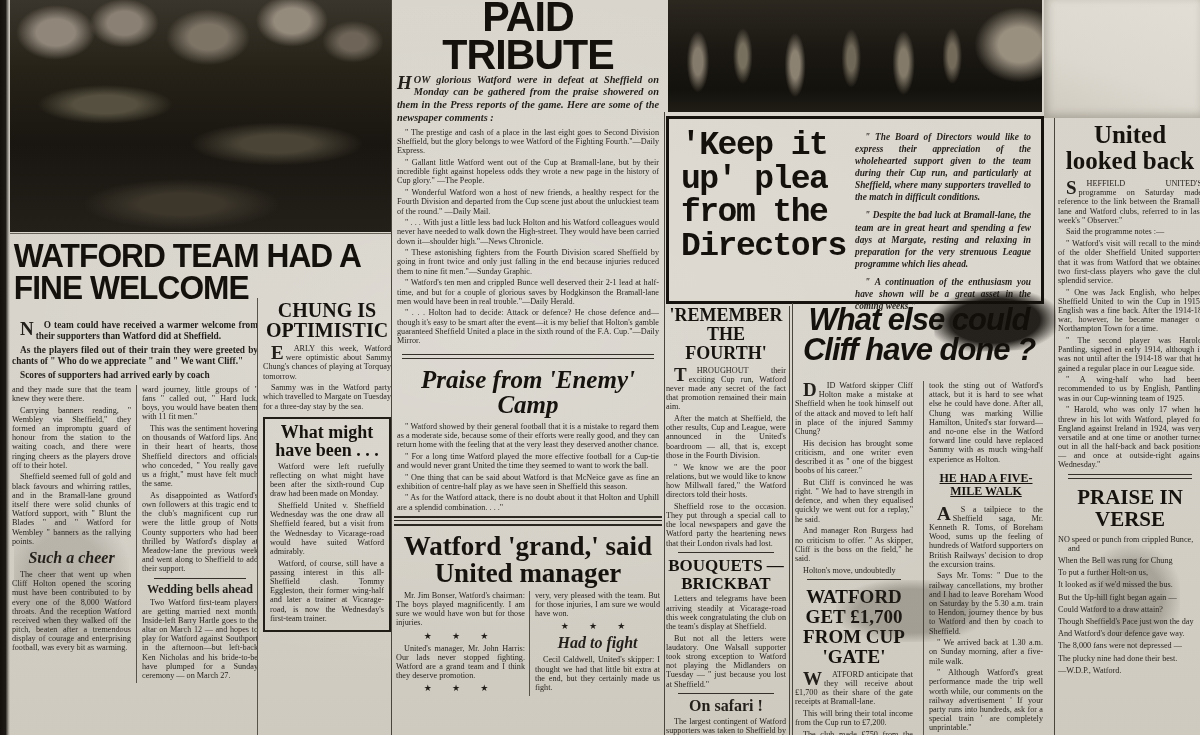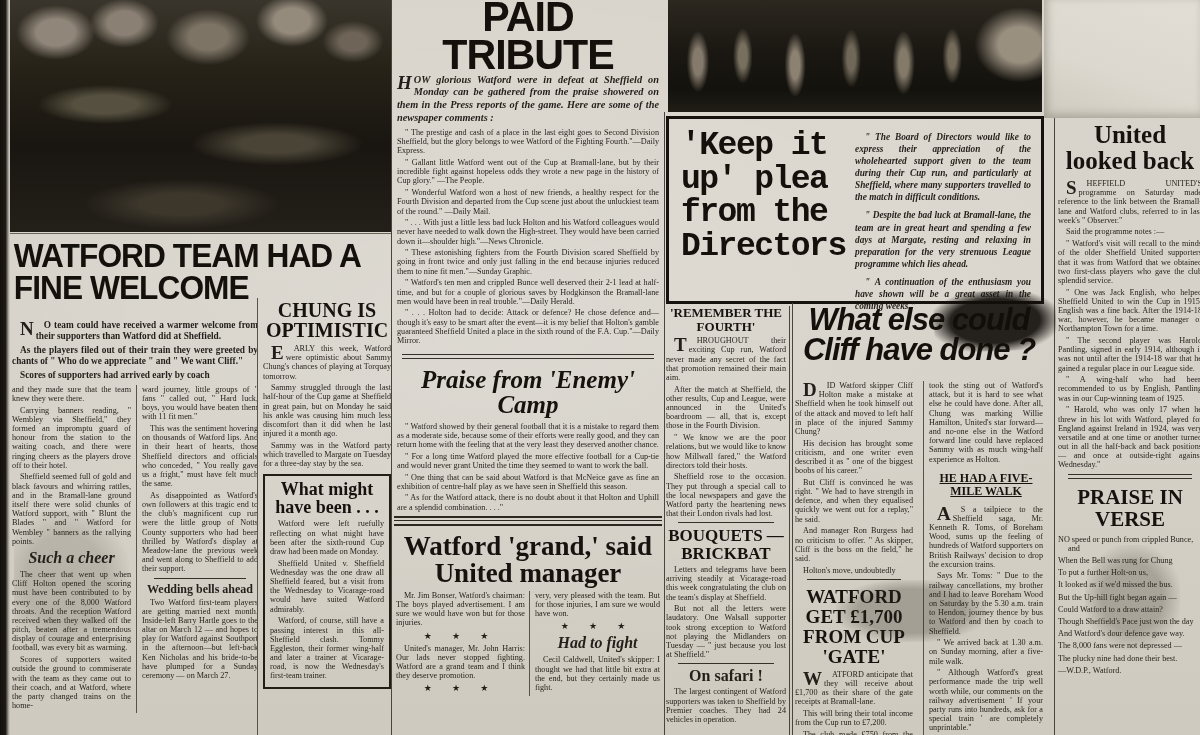--- a/index.html
+++ b/index.html
@@ -79,21 +79,21 @@
   #grand-c1{width:130px;padding-right:4px;border-right:1px solid #57524a;}
   #grand-c2{width:126px;padding-left:5px;}
   
   #keep-box{position:absolute;left:666px;top:116px;width:372px;height:182px;border:3px solid #16130e;
             background:rgba(226,222,213,.35);display:flex;}
   #keep-head{width:168px;font-size:33px;line-height:1.02;padding:10px 0 0 12px;letter-spacing:-1.5px;font-family:Liberation Mono, monospace;}
   #keep-quotes{flex:1;padding:12px 10px 0 6px;}
   .keep-par{font-style:italic;font-size:9.3px;line-height:1.3;font-weight:bold;margin:0 0 6px 0;text-align:justify;text-indent:10px;}
   
   #remember-col{position:absolute;left:666px;top:306px;width:120px;height:429px;overflow:hidden;}
-  #remember-head{font-size:13px;line-height:1.05;padding-bottom:3px;}
+  #remember-head{font-size:18px;line-height:1.05;padding-bottom:3px;}
   #bouquets-head{font-size:17px;line-height:1.05;padding-bottom:2px;}
   #safari-head{font-size:16px;}
   
   #cliff-sec{position:absolute;left:792px;top:303px;width:248px;height:432px;overflow:hidden;border-left:1px solid #4a453c;padding-left:2px;}
   #cliff-head{font-style:italic;font-size:31px;line-height:.98;text-align:center;letter-spacing:-1px;padding:2px 0 6px 0;}
   #cliff-c1{position:absolute;left:2px;top:78px;width:118px;bottom:0;}
   #cliff-c2{position:absolute;left:130px;top:78px;width:114px;bottom:0;border-left:1px solid #57524a;padding-left:5px;}
   #gate-head{font-size:19px;line-height:1.05;padding:3px 0;}
   #walk-head{font-size:12px;line-height:1.1;padding:6px 0;text-decoration:underline;}
   
@@ -139,42 +139,40 @@
       <div id="left-two-cols">
         <div id="col-a">
           <div class="no-first-indent">
               <p class="para">and they made sure that the team knew they were there.</p>
               <p class="para">Carrying banners reading, " Wembley via Sheffield," they formed an impromptu guard of honour from the station to the waiting coach, and there were ringing cheers as the players drove off to their hotel.</p>
               <p class="para">Sheffield seemed full of gold and black favours and whirring rattles, and in the Bramall-lane ground itself there were solid chunks of Watford support, with " Blunt the Blades " and " Watford for Wembley " banners as the rallying points.</p>
             </div>
           <div class="sub-italic">Such a cheer</div>
           <div>
               <p class="para">The cheer that went up when Cliff Holton opened the scoring must have been contributed to by every one of the 8,000 Watford throats. And the reception Watford received when they walked off the pitch, beaten after a tremendous display of courage and enterprising football, was every bit as warming.</p>
-              <p class="para">Scores of supporters waited outside the ground to commiserate with the team as they came out to their coach, and at Watford, where the party changed trains on the home-</p>
             </div>
         </div>
         <div id="col-b">
           <div class="no-first-indent">
               <p class="para">ward journey, little groups of " fans " called out, " Hard luck, boys, you would have beaten them with 11 fit men."</p>
               <p class="para">This was the sentiment hovering on thousands of Watford lips. And in their heart of hearts, those Sheffield directors and officials who conceded, " You really gave us a fright," must have felt much the same.</p>
               <p class="para">As disappointed as Watford's own followers at this tragic end to the club's magnificent cup run were the little group of Notts County supporters who had been thrilled by Watford's display at Meadow-lane the previous week and went along to Sheffield to add their support.</p>
             </div>
           <div class="thin-rule"></div>
           <div class="sub-roman">Wedding bells ahead</div>
           <div>
               <p class="para">Two Watford first-team players are getting married next month. Inside-left Barry Hartle goes to the altar on March 12 — and hopes to play for Watford against Southport in the afternoon—but left-back Ken Nicholas and his bride-to-be have plumped for a Sunday ceremony — on March 27.</p>
             </div>
         </div>
       </div>
     </div>
     <div id="chung-col">
       <div id="chung-head" class="h-serif center">CHUNG IS OPTIMISTIC</div>
       <div class="dropcap">
           <p class="para">EARLY this week, Watford were optimistic about Sammy Chung's chances of playing at Torquay tomorrow.</p>
-          <p class="para">Sammy struggled through the last half-hour of the Cup game at Sheffield in great pain, but on Monday he said his ankle was causing him much less discomfort than it did when he last injured it a month ago.</p>
           <p class="para">Sammy was in the Watford party which travelled to Margate on Tuesday for a three-day stay by the sea.</p>
         </div>
       <div id="might-box">
         <div id="might-head" class="h-serif center">What might have been . . .</div>
         <div>
             <p class="para">Watford were left ruefully reflecting on what might have been after the sixth-round Cup draw had been made on Monday.</p>
             <p class="para">Sheffield United v. Sheffield Wednesday was the one draw all Sheffield feared, but a visit from the Wednesday to Vicarage-road would have suited Watford admirably.</p>
             <p class="para">Watford, of course, still have a passing interest in this all-Sheffield clash. Tommy Eggleston, their former wing-half and later a trainer at Vicarage-road, is now the Wednesday's first-team trainer.</p>
           </div>
       </div>
@@ -204,21 +202,21 @@
           <p class="para">" One thing that can be said about Watford is that McNeice gave as fine an exhibition of centre-half play as we have seen in Sheffield this season.</p>
           <p class="para">" As for the Watford attack, there is no doubt about it that Holton and Uphill are a splendid combination. . . ."</p>
         </div>
     </div>
     <div class="triple-rule"></div>
     <div id="grand-sec">
       <div id="grand-head" class="h-serif center">Watford 'grand,' said United manager</div>
       <div id="grand-cols">
         <div id="grand-c1">
           <div>
-              <p class="para">Mr. Jim Bonser, Watford's chairman: The boys played advertisement. I am sure we would have won but for those injuries.</p>
+              <p class="para">Mr. Jim Bonser, Watford's chairman: The boys played magnificently. I am sure we would have won but for those injuries.</p>
               <p class="stars">★ ★ ★</p>
               <p class="para">United's manager, Mr. John Harris: Our lads never stopped fighting. Watford are a grand team and I think they deserve promotion.</p>
               <p class="stars">★ ★ ★</p>
             </div>
         </div>
         <div id="grand-c2">
           <div class="no-first-indent">
               <p class="para">very, very pleased with the team. But for those injuries, I am sure we would have won.</p>
               <p class="stars">★ ★ ★</p>
             </div>

